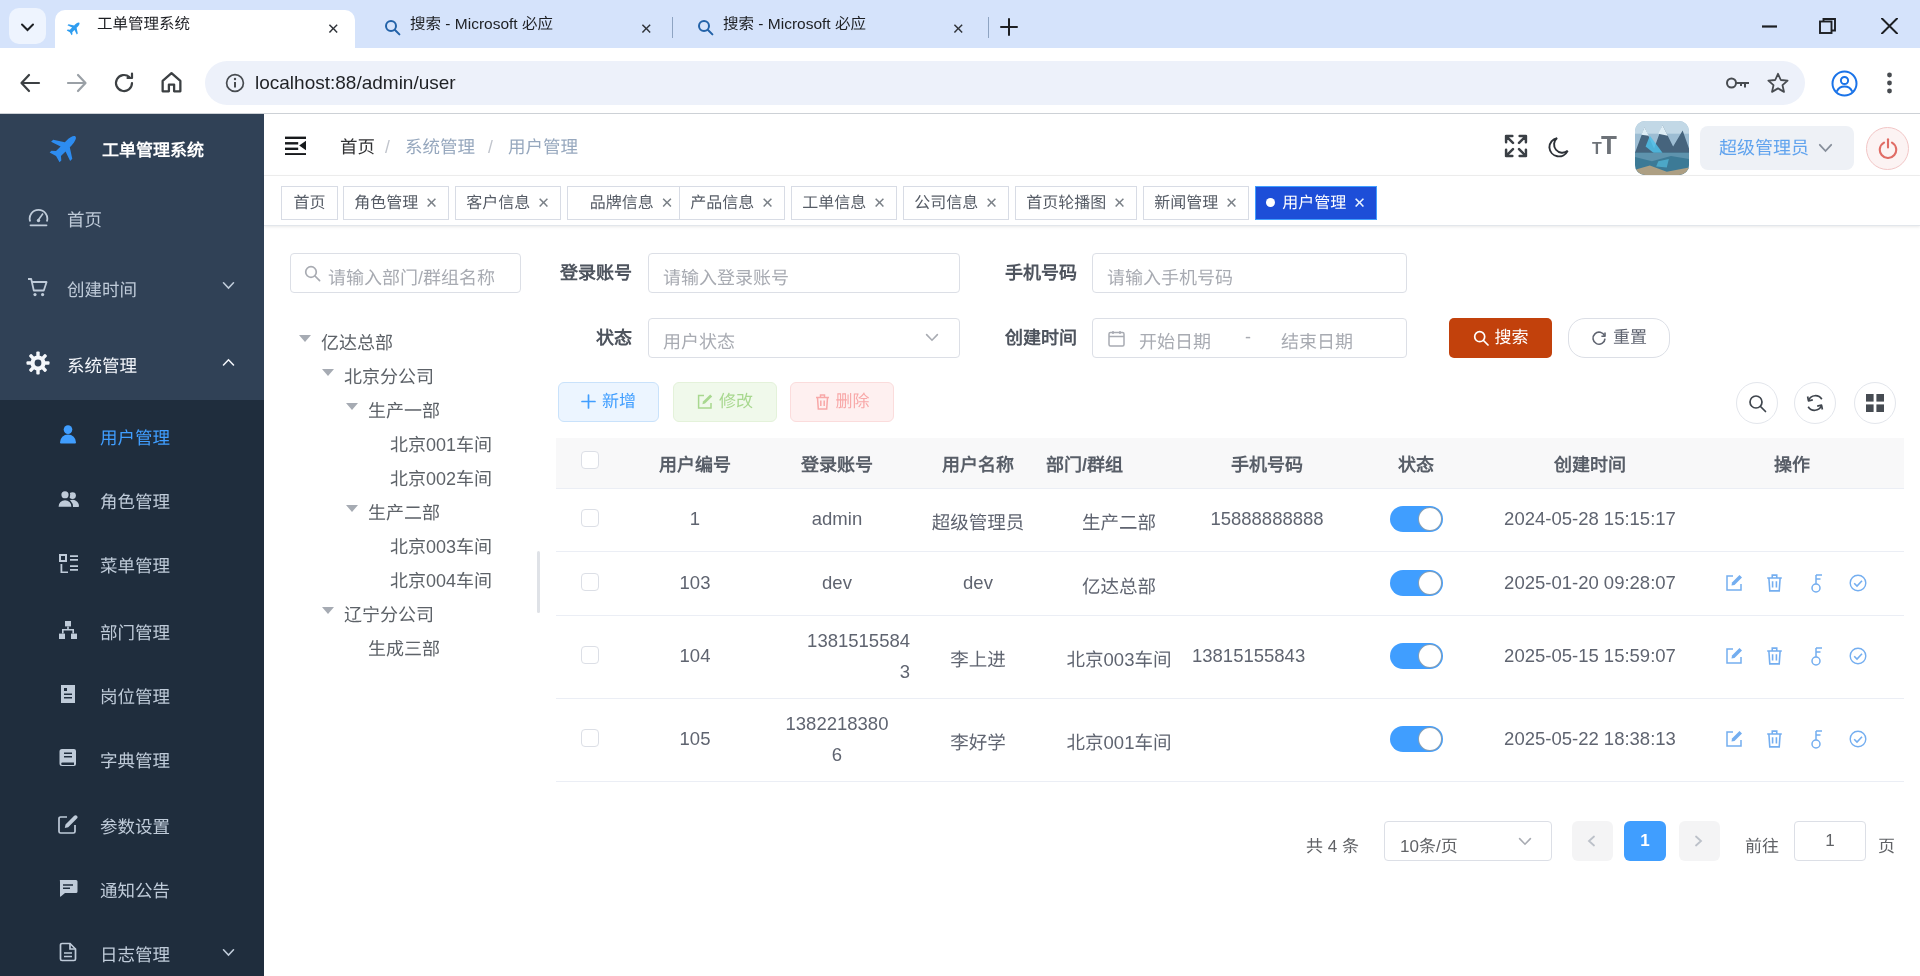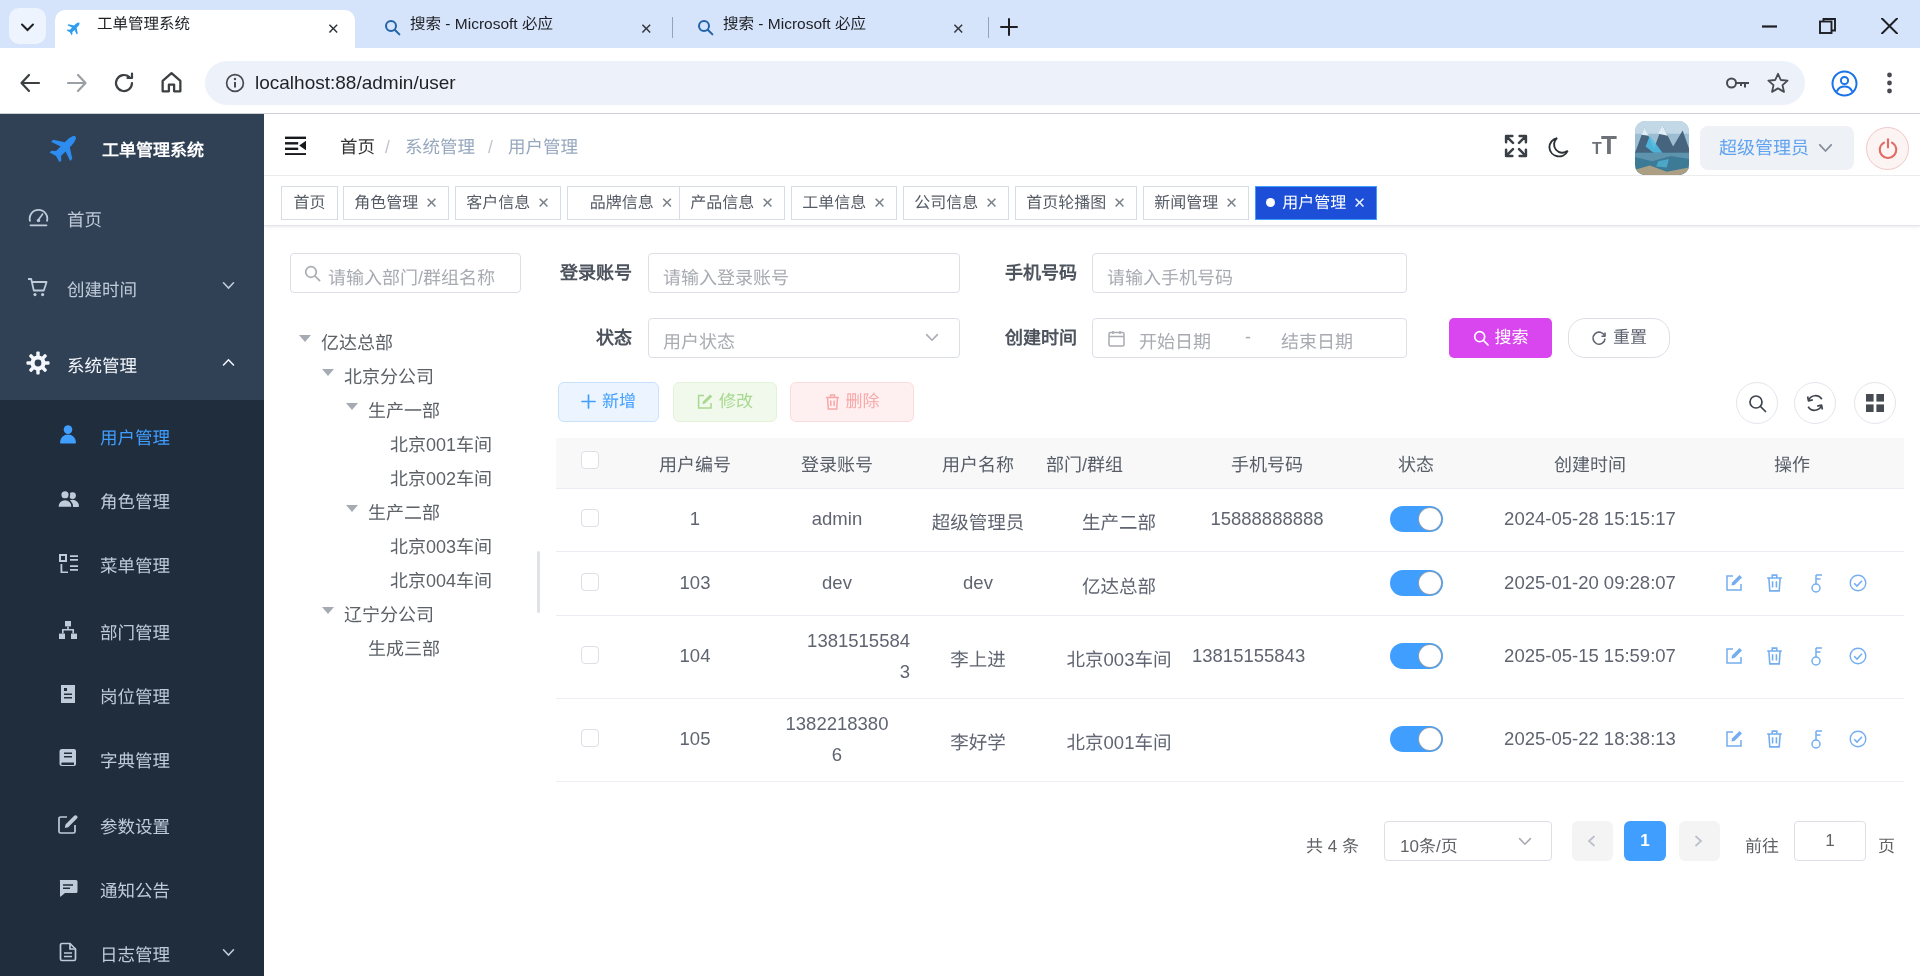--- a/index.html
+++ b/index.html
@@ -38,21 +38,21 @@
   .tag-on .x { color:#eaf4ff; }
   .dot { display:inline-block; width:9px; height:9px; border-radius:50%; background:#fff; margin-right:7px; vertical-align:1px; }
   
   .inp { position:absolute; height:40px; border:1px solid #dcdfe6; border-radius:4px; background:#fff; }
   .ph { font-size:18px; color:#a8abb2; white-space:nowrap; }
   .lbl { position:absolute; font-size:18px; font-weight:bold; color:#4e545e; height:40px; line-height:40px; }
   .tree-row { position:absolute; font-size:18px; color:#5d6268; white-space:nowrap; }
   .caret { position:absolute; width:0; height:0; border-left:6px solid transparent; border-right:6px solid transparent; border-top:7px solid #a6abb3; }
   .btn { position:absolute; border-radius:4px; font-size:17px; text-align:center; }
   
-  .th { position:absolute; font-size:18px; font-weight:normal; color:#585e68; }
+  .th { position:absolute; font-size:18px; font-weight:bold; color:#585e68; }
   .td { position:absolute; font-size:18.5px; color:#5f6470; white-space:nowrap; }
   .rowline { position:absolute; left:556px; width:1348px; height:1px; background:#ebeef5; }
   .cb { position:absolute; width:18px; height:18px; border:1px solid #dcdfe6; border-radius:4px; background:#fff; }
   .toggle { position:absolute; width:53px; height:26px; border-radius:13px; background:#409eff; }
   .toggle i { position:absolute; right:1px; top:1px; width:24px; height:24px; border-radius:50%; background:#fff; border:1px solid rgba(35,80,120,.55); }
   .opicon { position:absolute; color:#74aef0; }
   .pgtxt { position:absolute; font-size:17px; color:#606266; }
   .pgbtn { position:absolute; top:821px; width:41px; height:40px; border-radius:6px; background:#f4f4f5; }
 </style>
 </head>
@@ -330,41 +330,41 @@
   </svg>
 <div class="lbl" style="left:1001px;top:318px;width:76px;text-align:right">创建时间</div>
 <div class="inp" style="left:1092px;top:318px;width:315px"></div>
 <svg class="abs" style="left:1108px;top:330px" width="17" height="17" viewBox="0 0 17 17" fill="none" stroke="#a8abb2" stroke-width="1.5">
     <rect x="1" y="2.5" width="15" height="13.5" rx="1.5"></rect>
     <path d="M1 6.5 H16 M5 1 V4 M12 1 V4"></path>
   </svg>
 <div class="abs ph" style="left:1139px;top:327px">开始日期</div>
 <div class="abs ph" style="left:1245px;top:327px">-</div>
 <div class="abs ph" style="left:1281px;top:327px">结束日期</div>
-<div class="btn" style="left:1449px;top:318px;width:103px;height:40px;background:#d946ef;color:#fff;line-height:40px;border-radius:5px">
+<div class="btn" style="left:1449px;top:318px;width:103px;height:40px;background:#c2410c;color:#fff;line-height:40px;border-radius:5px">
   <svg style="display:inline-block;vertical-align:-2.5px;margin-right:6px" width="16" height="16" viewBox="0 0 16 16" fill="none" stroke="#fff" stroke-width="1.7">
       <circle cx="6.7" cy="6.7" r="5"></circle>
       <path d="M10.5 10.5 L15 15" stroke-linecap="round"></path>
     </svg>搜索</div>
 <div class="btn" style="left:1568px;top:318px;width:102px;height:40px;background:#fff;border:1px solid #dcdfe6;color:#5f6470;line-height:38px;border-radius:17px">
   <svg style="display:inline-block;vertical-align:-2.5px;margin-right:6px" width="16" height="16" viewBox="0 0 16 16" fill="none" stroke="#5f6470" stroke-width="1.6">
       <path d="M13.6 6 A6 6 0 1 0 14 8.6"></path>
       <path d="M14 2.6 V6.2 H10.4" stroke-linejoin="round"></path>
     </svg>重置</div>
 
 <div class="btn" style="left:558px;top:382px;width:101px;height:40px;background:#ecf5ff;border:1px solid #c9e2fb;color:#409eff;line-height:38px;border-radius:6px">
   <svg style="display:inline-block;vertical-align:-2px;margin-right:6px" width="15" height="15" viewBox="0 0 15 15" stroke="#409eff" stroke-width="1.7" stroke-linecap="round">
       <path d="M7.5 1 V14 M1 7.5 H14"></path>
     </svg>新增</div>
 <div class="btn" style="left:673px;top:382px;width:104px;height:40px;background:#f0f9eb;border:1px solid #e4f2da;color:#a8d88f;line-height:38px;border-radius:6px">
   <svg style="display:inline-block;vertical-align:-2.5px;margin-right:6px" width="16" height="16" viewBox="0 0 16 16" fill="none" stroke="#a8d88f" stroke-width="1.5">
       <path d="M14 9 V14 H1.6 V1.6 H7"></path>
       <path d="M6 7.5 L13.2 0.6 L15.2 2.6 L8 9.6 L5.4 10.2 Z" fill="#a8d88f" stroke="none"></path>
     </svg>修改</div>
-<div class="btn" style="left:790px;top:382px;width:124px;height:40px;background:#fef0f0;border:1px solid #fbdcdc;color:#f8a8a8;line-height:38px;border-radius:6px">
+<div class="btn" style="left:790px;top:382px;width:104px;height:40px;background:#fef0f0;border:1px solid #fbdcdc;color:#f8a8a8;line-height:38px;border-radius:6px">
   <svg style="display:inline-block;vertical-align:-2.5px;margin-right:6px" width="15" height="16" viewBox="0 0 15 16" fill="none" stroke="#f8a8a8" stroke-width="1.5">
       <path d="M1 3.6 H14 M5.5 3.3 V1 H9.5 V3.3 M2.5 3.6 L3.3 15 H11.7 L12.5 3.6 M5.8 6.5 V12 M9.2 6.5 V12"></path>
     </svg>删除</div>
 <div class="abs" style="left:1736px;top:382px;width:42px;height:42px;border-radius:50%;border:1px solid #e3e6ec"></div>
 <svg class="abs" style="left:1748px;top:394px" width="19" height="19" viewBox="0 0 19 19" fill="none" stroke="#3f454d" stroke-width="1.7">
     <circle cx="8" cy="8" r="6"></circle>
     <path d="M12.5 12.5 L17.5 17.5" stroke-linecap="round"></path>
   </svg>
 <div class="abs" style="left:1794px;top:382px;width:42px;height:42px;border-radius:50%;border:1px solid #e3e6ec"></div>
 <svg class="abs" style="left:1805px;top:393px" width="20" height="20" viewBox="0 0 20 20" fill="none" stroke="#3f454d" stroke-width="1.7">

